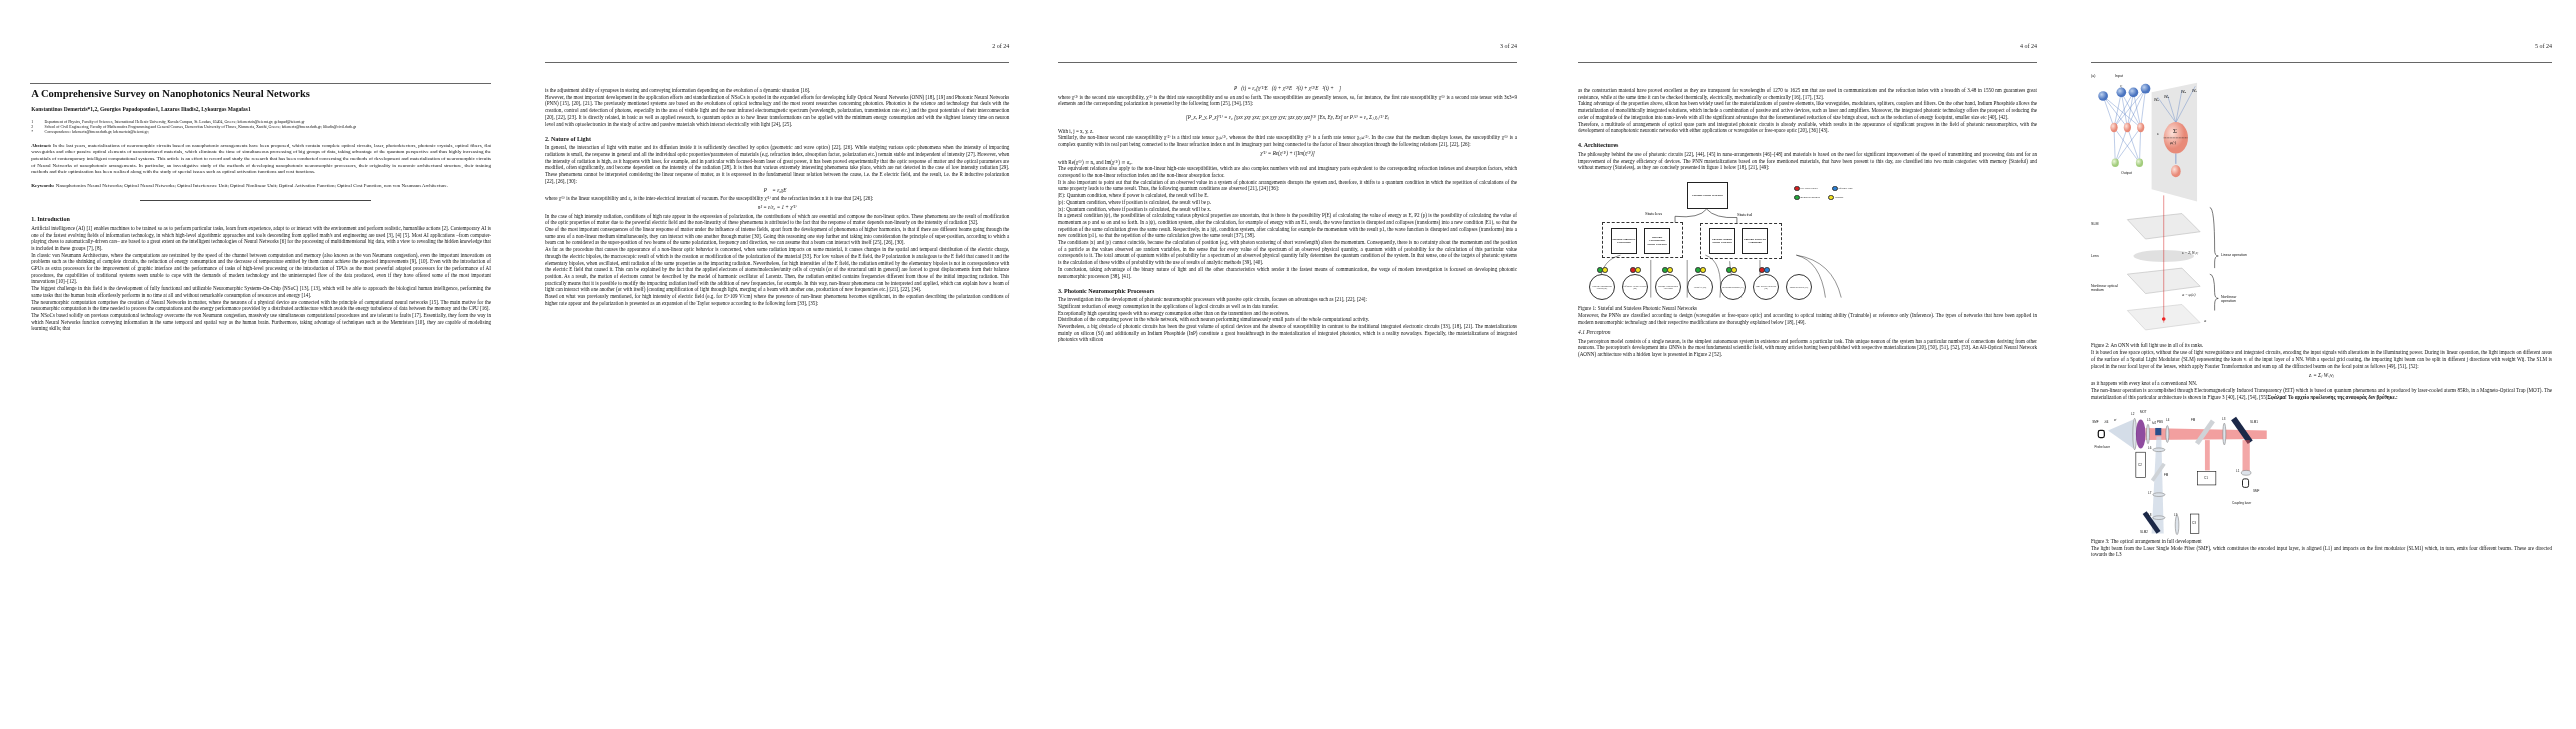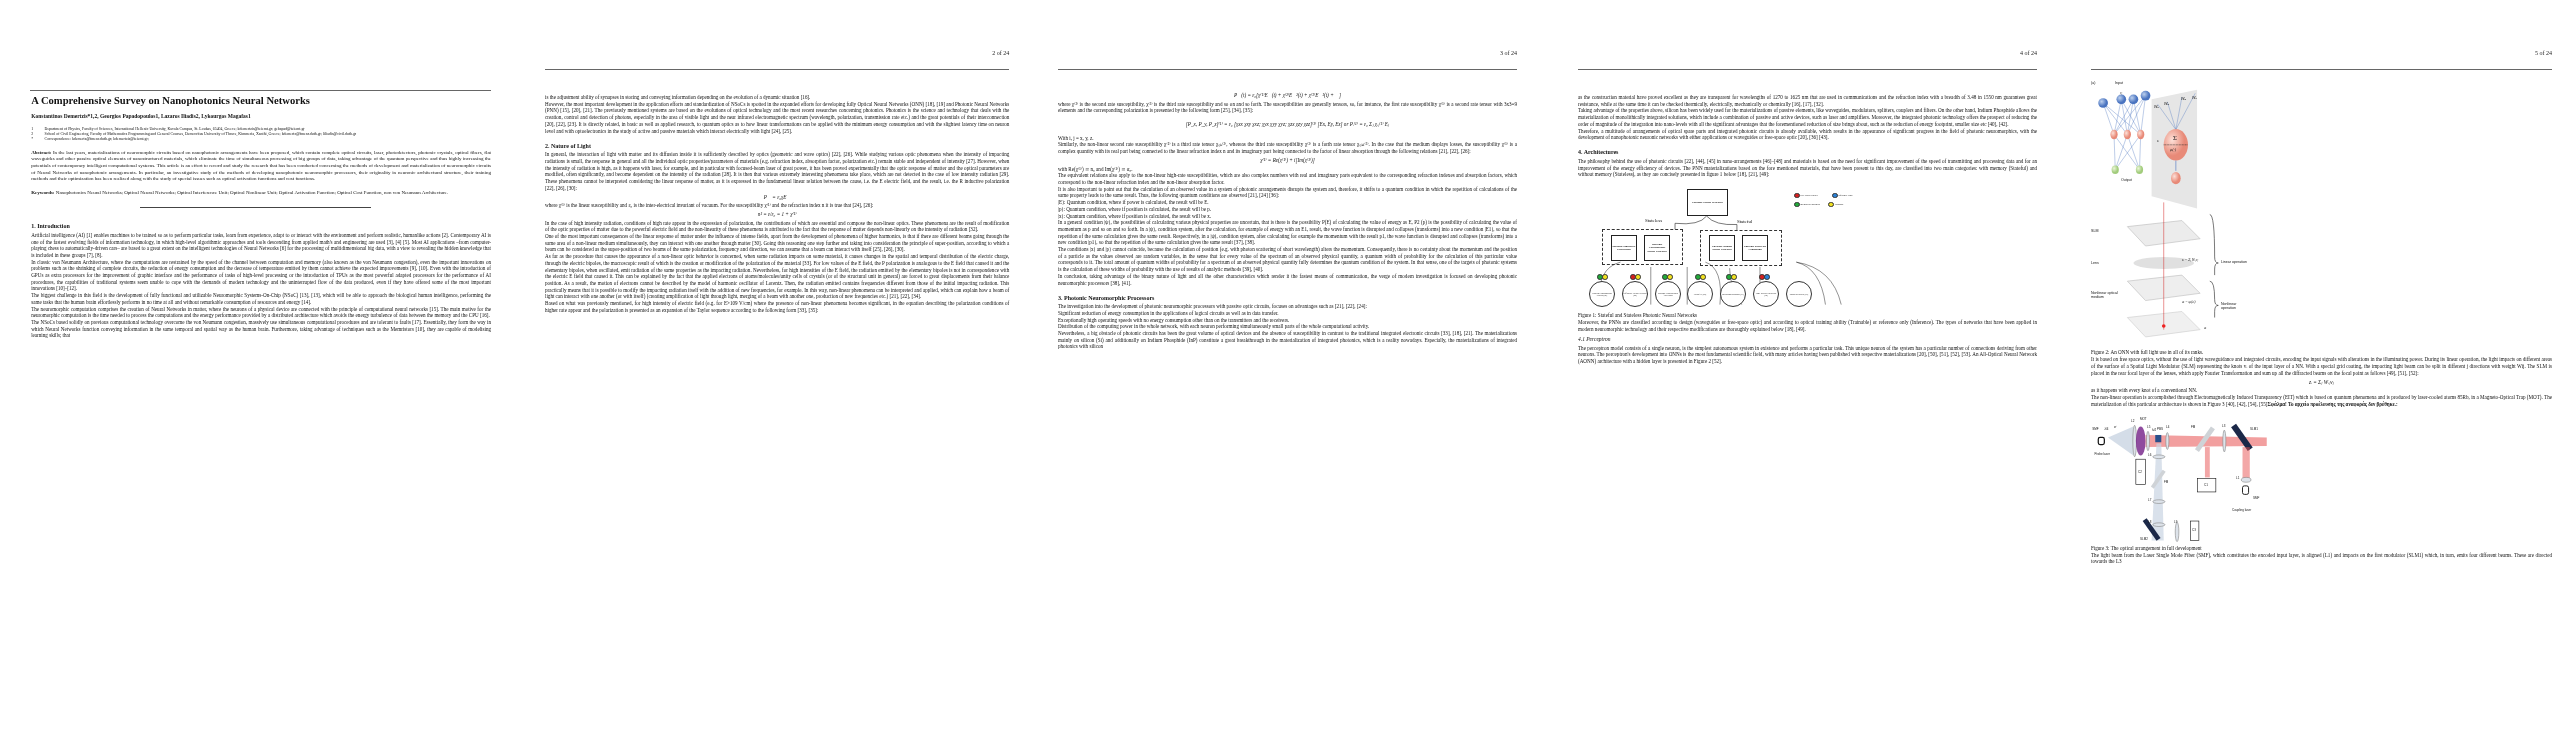--- a/index.html
+++ b/index.html
@@ -1,17 +1,17 @@
 <!DOCTYPE html>
 <html style="font-size:9.7px"><head>
 <meta charset="utf-8">
 <style>
   html,body{margin:0;padding:0;background:#fff;}
   body{width:2576px;height:729px;overflow:hidden;position:relative;font-family:"Liberation Serif","DejaVu Serif",serif;color:#111;}
-  .page{position:absolute;top:11px;width:515px;height:624px;background:#fff;overflow:hidden;}
+  .page{position:absolute;top:4px;width:515px;height:624px;background:#fff;overflow:hidden;}
   .page .inner{position:absolute;left:16px;right:16px;top:0;bottom:0;}
   .pnum{position:absolute;right:0;top:39px;font-size:6px;color:#222;}
   .hrule{position:absolute;left:0;right:0;height:0.6px;background:#666;}
   .txt{font-size:5.1px;line-height:6.7px;text-align:justify;margin:0;}
   .txt p{margin:0;}
   .h1{font-size:6px;font-weight:bold;margin:6px 0 2.4px 0;}
   .h2{font-size:5.5px;font-style:italic;margin:3.6px 0 2.4px 0;}
   .title{font-size:10.6px;font-weight:bold;margin:0;line-height:13.4px;}
   .authors{font-size:5.5px;font-weight:bold;margin-top:6px;}
   .aff{font-size:3.9px;line-height:5.2px;margin-top:7.3px;}

